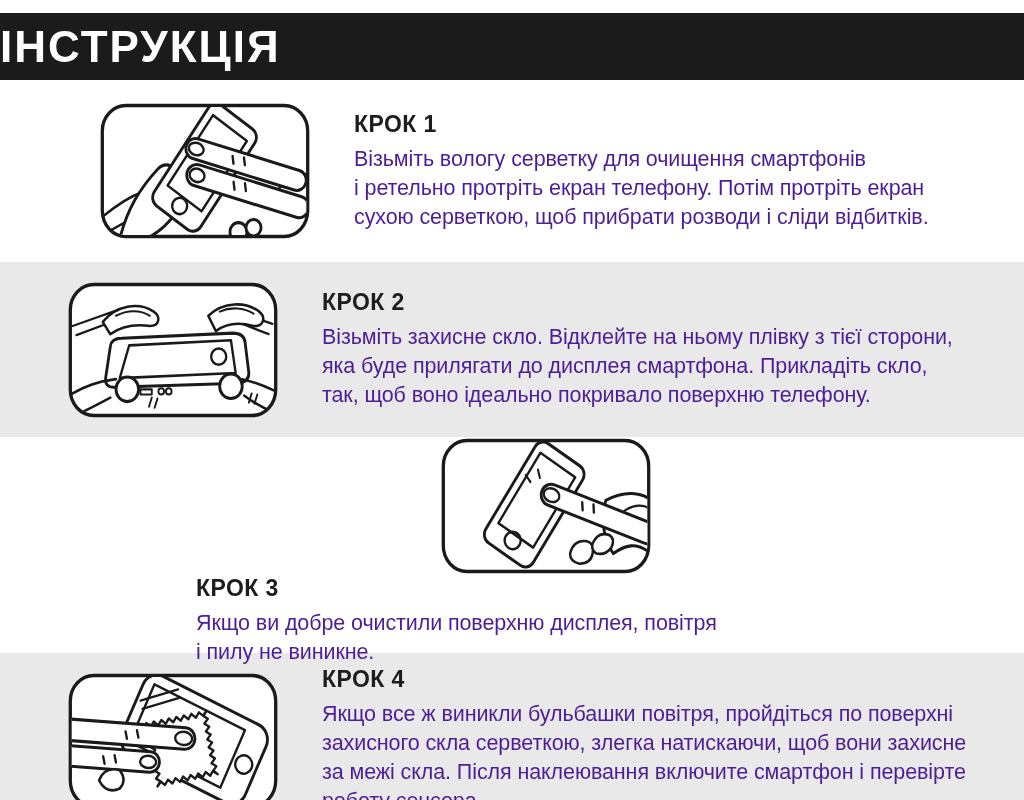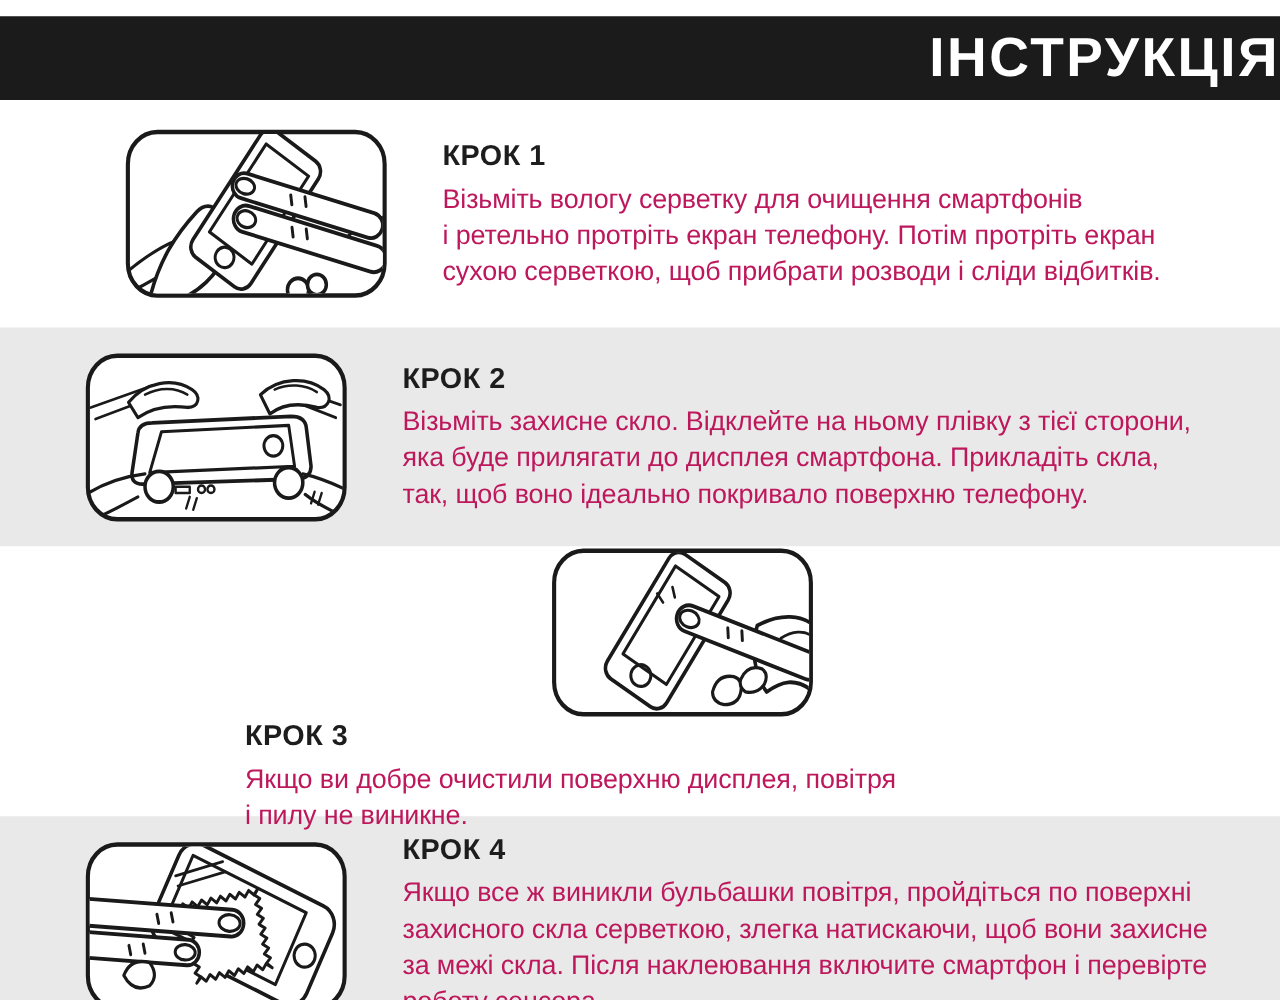--- a/index.html
+++ b/index.html
@@ -3,21 +3,21 @@
 <meta charset="utf-8">
 <style>
   * { margin:0; padding:0; box-sizing:border-box; }
   body { background:#ffffff; }
   .page {
     width:1024px; height:800px; background:#ffffff; position:relative;
     font-family:"Liberation Sans", sans-serif; overflow:hidden;
   }
   .topbar {
     margin-top:13px; width:1024px; height:67px; background:#1b1b1b;
-    display:flex; align-items:center; justify-content:flex-end;
+    display:flex; align-items:center; justify-content:flex-start;
   }
   .topbar h1 {
     color:#ffffff; font-size:44px; font-weight:bold; letter-spacing:2px;
     font-family:"Liberation Sans", sans-serif;
   }
   .row {
     width:1024px; display:flex; align-items:center;
   }
   .row.r1 { height:182px;padding-left:32px; }
   .row.r2 { height:175px; background:#e9e9e9; }
@@ -28,21 +28,21 @@
   }
   .illus svg { width:212px; height:138px; display:block; }
   .steptext {
     margin-left:43px; width:675px;
   }
   .steptext h2 {
     font-size:23px; font-weight:bold; color:#1d1d1d; letter-spacing:0.4px;
     margin-bottom:7px;
   }
   .steptext .line {
-    font-size:21.5px; line-height:29px; color:#be185d; letter-spacing:-0.1px;
+    font-size:21.5px; line-height:29px; color:#4c1d95; letter-spacing:-0.1px;
   }
   .footer { height:12px; background:#ffffff; }
 </style>
 </head>
 <body>
 
 <div class="page">
 
   <div class="topbar">
     <h1>ІНСТРУКЦІЯ</h1>
@@ -117,21 +117,21 @@
           <path d="M222,108 C208,102 196,98 186,96" stroke-width="2.5"></path>
           <path d="M222,130 C208,124 196,118 188,112" stroke-width="2.5"></path>
           <path d="M90,114 l-3,9 M96,115 l-3,9" stroke-width="2"></path>
           <path d="M196,110 l-3,9 M202,111 l-3,9" stroke-width="2"></path>
         </g>
       </svg>
     </div>
     <div class="steptext">
       <h2>КРОК 2</h2>
       <div class="line">Візьміть захисне скло. Відклейте на ньому плівку з тієї сторони,</div>
-      <div class="line">яка буде прилягати до дисплея смартфона. Прикладіть скла,</div>
+      <div class="line">яка буде прилягати до дисплея смартфона. Прикладіть скло,</div>
       <div class="line">так, щоб воно ідеально покривало поверхню телефону.</div>
     </div>
   </div>
 
   <div class="row r3">
     <div class="illus">
       <svg viewBox="0 0 225 135" preserveAspectRatio="none">
         <defs>
             <clipPath id="c3">
               <rect x="5" y="5" width="215" height="125" rx="23"></rect>

